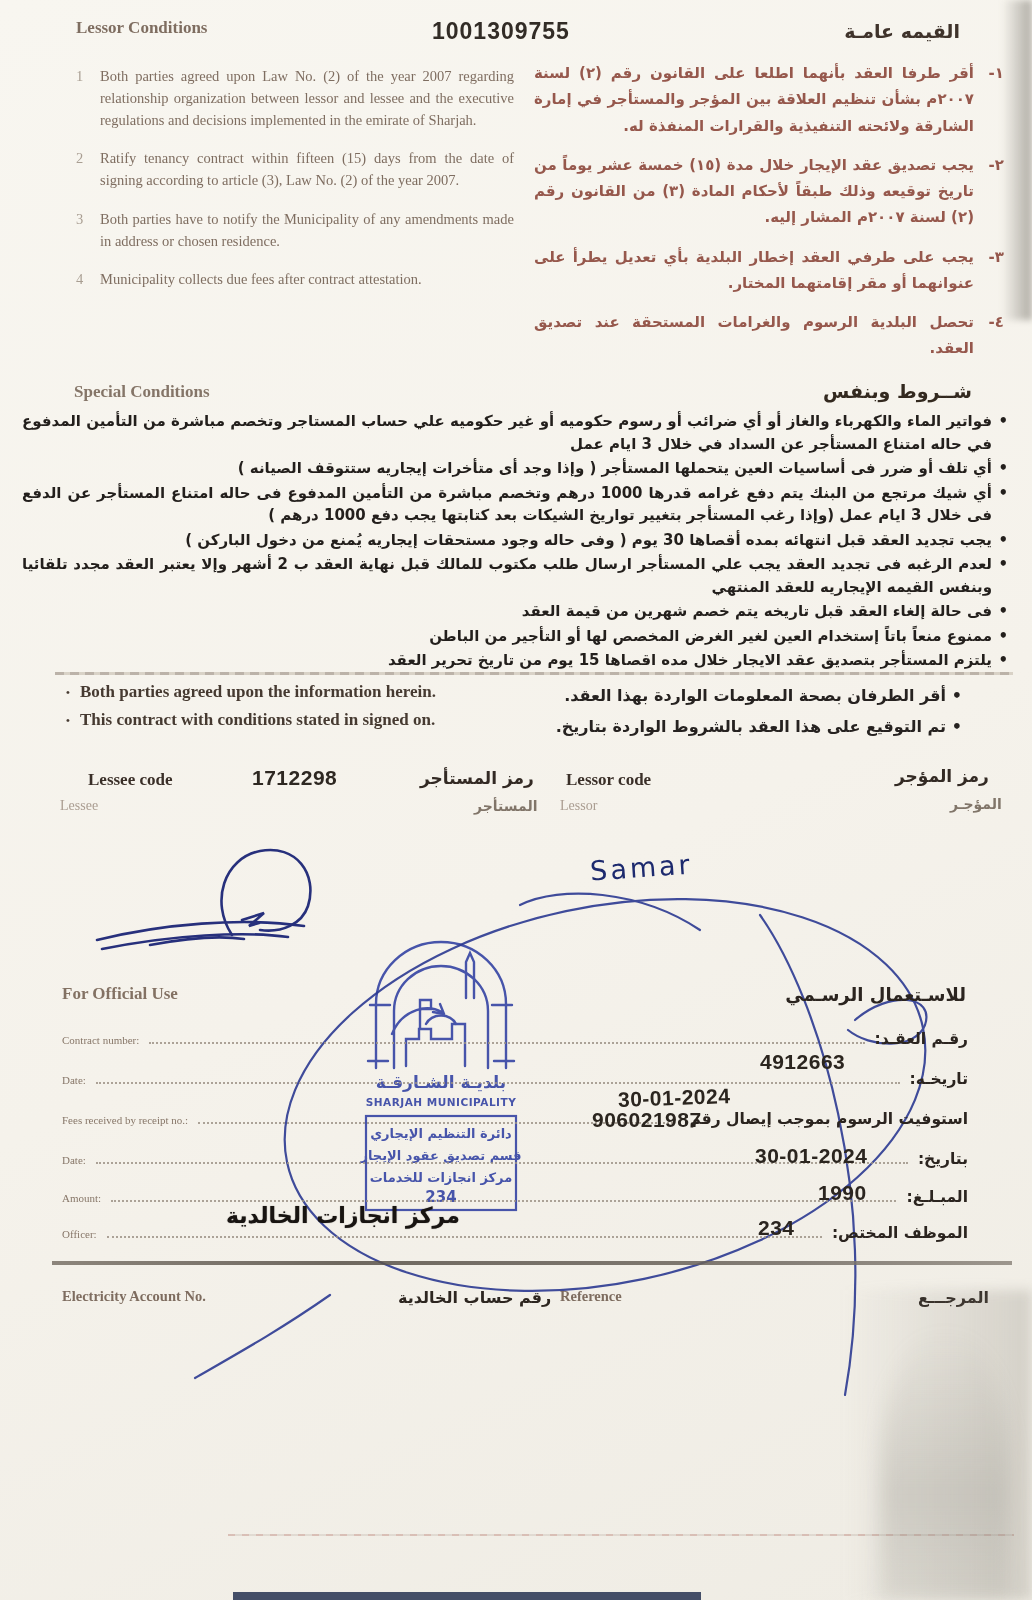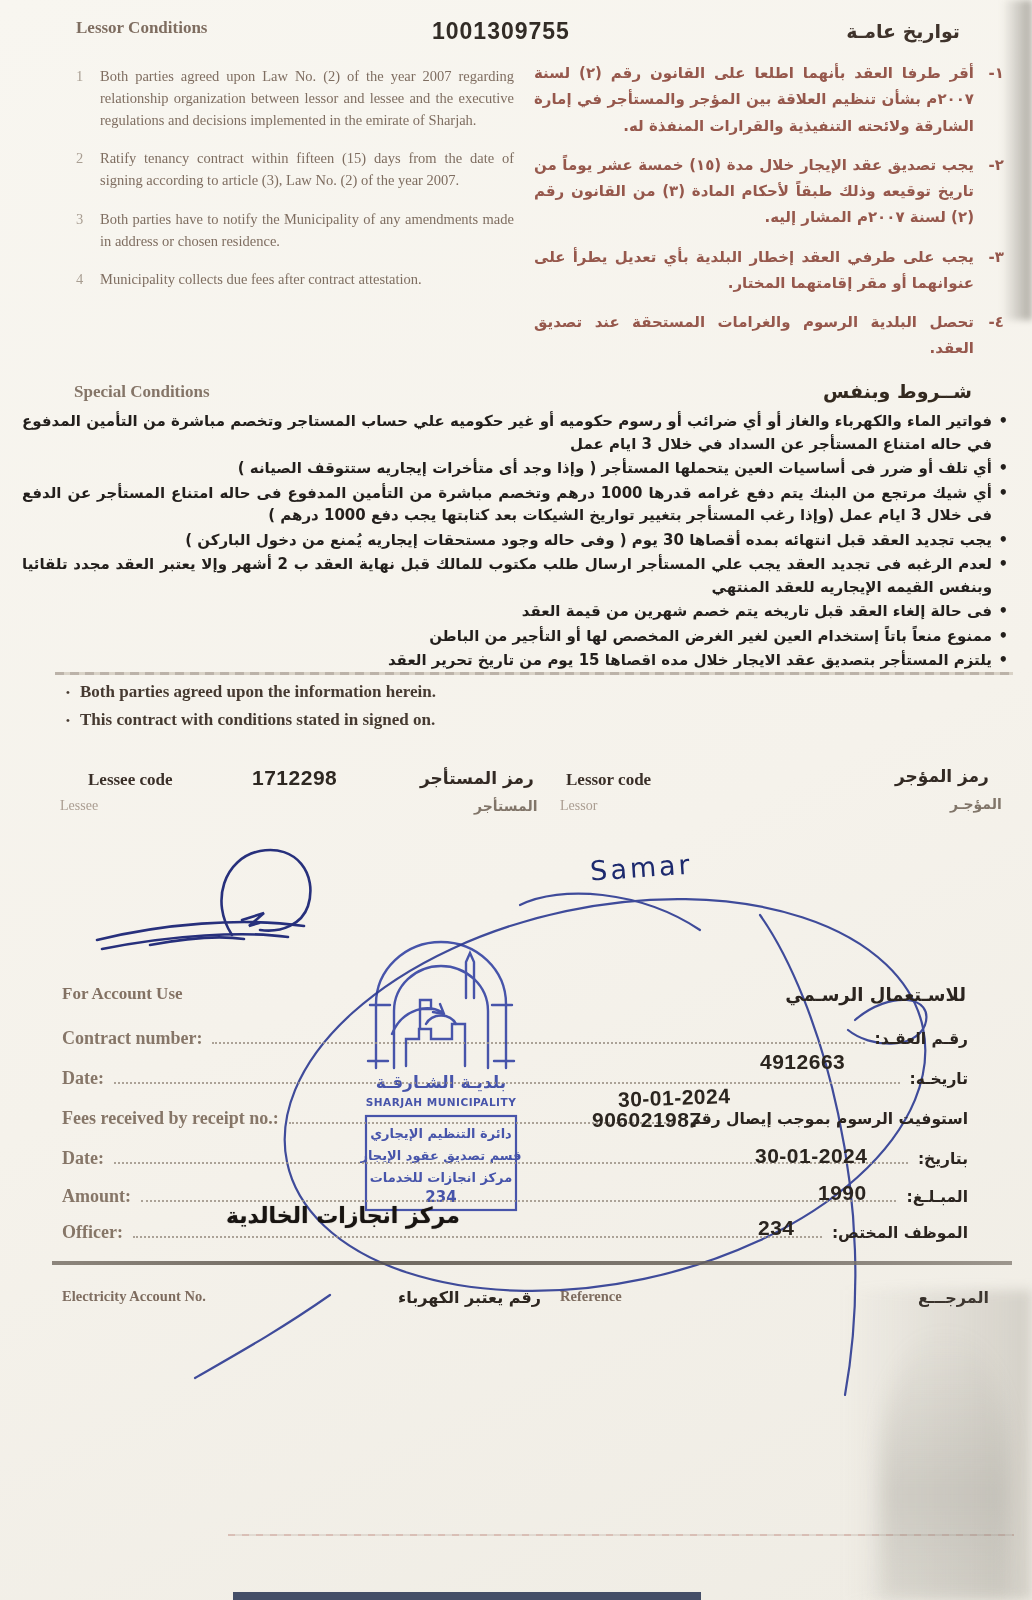--- a/index.html
+++ b/index.html
@@ -78,39 +78,39 @@
   .stamp{position:absolute;left:346px;top:908px;opacity:.93;}
   .stamp text{fill:#3a49a6;font-family:"DejaVu Sans",sans-serif;}
   .officer-stamp{position:absolute;left:226px;top:1203px;font-size:22px;font-weight:bold;
     color:#181411;direction:rtl;font-family:"DejaVu Sans",sans-serif;text-shadow:0 0 1px rgba(24,20,17,.6);}
   
   .off-title-en{position:absolute;left:62px;top:984px;font-family:"Liberation Serif",serif;
     font-weight:bold;font-size:17px;color:rgba(110,90,75,.85);}
   .off-title-ar{position:absolute;right:66px;top:984px;font-size:18px;font-weight:bold;
     color:#2b241f;direction:rtl;font-family:"DejaVu Sans",sans-serif;}
   .off-row{position:absolute;left:62px;width:906px;display:flex;align-items:baseline;}
-  .off-row .lbl-en{font-family:"Liberation Serif",serif;font-weight:bold;font-size:18px;
+  .off-row .lbl-en{font-family:"Liberation Serif",serif;font-weight:normal;font-size:11px;
     color:rgba(110,90,75,.82);white-space:nowrap;}
   .off-row .dots{flex:1;border-bottom:2px dotted #9a8f83;margin:0 10px;height:16px;opacity:.8;}
   .off-row .lbl-ar{font-size:15.5px;font-weight:bold;color:#2b241f;direction:rtl;
     white-space:nowrap;font-family:"DejaVu Sans",sans-serif;}
   .off-val{position:absolute;font-size:21px;font-weight:bold;color:#2b251f;letter-spacing:.5px;}
   
   .ft{position:absolute;top:1288px;font-weight:bold;}
   .ft-en{font-family:"Liberation Serif",serif;font-size:14.5px;color:rgba(104,85,70,.85);}
   .ft-ar{font-size:16px;color:#2d2620;direction:rtl;font-family:"DejaVu Sans",sans-serif;}
 </style>
 </head>
 <body>
 
 <div class="page">
 
   <div class="hdr-en">Lessor Conditions</div>
   <div class="hdr-num">1001309755</div>
-  <div class="hdr-ar">تواريخ عامـة</div>
+  <div class="hdr-ar">القيمه عامـة</div>
 
   <div class="gc-en">
     <div class="item">
       <span class="num">1</span>
       <span>Both parties agreed upon Law No. (2) of the year 2007 regarding relationship organization between lessor and lessee and the executive regulations and decisions implemented in the emirate of Sharjah.</span>
     </div>
     <div class="item">
       <span class="num">2</span>
       <span>Ratify tenancy contract within fifteen (15) days from the date of signing according to article (3), Law No. (2) of the year 2007.</span>
     </div>
@@ -154,20 +154,24 @@
     <div class="item">فى حالة إلغاء العقد قبل تاريخه يتم خصم شهرين من قيمة العقد</div>
     <div class="item">ممنوع منعاً باتاً إستخدام العين لغير الغرض المخصص لها أو التأجير من الباطن</div>
     <div class="item">يلتزم المستأجر بتصديق عقد الايجار خلال مده اقصاها 15 يوم من تاريخ تحرير العقد</div>
   </div>
 
   <div class="sep1"></div>
 
   <div class="agree-en">
     <div class="item">Both parties agreed upon the information herein.</div>
     <div class="item">This contract with conditions stated in signed on.</div>
+  </div>
+  <div class="agree-ar">
+    <div class="item">أقر الطرفان بصحة المعلومات الواردة بهذا العقد.</div>
+    <div class="item">تم التوقيع على هذا العقد بالشروط الواردة بتاريخ.</div>
   </div>
 
   <div class="code-lbl-en" style="left:88px;top:770px;">Lessee code</div>
   <div class="code-sub-en" style="left:60px;top:798px;">Lessee</div>
   <div class="code-val" style="left:252px;top:766px;">1712298</div>
   <div class="code-lbl-ar" style="left:420px;top:768px;">رمز المستأجر</div>
   <div class="code-sub-ar" style="left:474px;top:798px;">المستأجر</div>
   <div class="code-lbl-en" style="left:566px;top:770px;">Lessor code</div>
   <div class="code-sub-en" style="left:560px;top:798px;">Lessor</div>
   <div class="code-lbl-ar" style="left:895px;top:766px;">رمز المؤجر</div>
@@ -208,21 +212,21 @@
   <svg class="sig-overlay" width="820" height="560" viewBox="0 0 820 560">
     <g fill="none" stroke="#2c3a92" stroke-width="2.2" stroke-linecap="round" opacity="0.9">
       <ellipse cx="465" cy="235" rx="325" ry="188" transform="rotate(-12 465 235)"></ellipse>
       <path d="M190,435 C140,470 95,495 55,518"></path>
       <path d="M620,55 C680,140 740,340 705,535"></path>
       <path d="M380,45 C420,25 500,30 560,70"></path>
       <path d="M715,160 C750,130 795,135 785,165 C775,190 730,188 708,170"></path>
     </g>
   </svg>
 
-  <div class="off-title-en">For Account Use</div>
+  <div class="off-title-en">For Official Use</div>
   <div class="off-title-ar">للاسـتعمال الرسـمي</div>
 
   <div class="off-row" style="top:1026px;">
     <span class="lbl-en">Contract number:</span>
     <span class="dots"></span>
     <span class="lbl-ar">رقـم العقـد:</span>
   </div>
   <div class="off-row" style="top:1066px;">
     <span class="lbl-en">Date:</span>
     <span class="dots"></span>
@@ -253,21 +257,21 @@
   <div class="off-val" style="left:618px;top:1086px;transform:rotate(-2deg);">30-01-2024</div>
   <div class="off-val" style="left:592px;top:1108px;">906021987</div>
   <div class="off-val" style="left:755px;top:1144px;">30-01-2024</div>
   <div class="off-val" style="left:818px;top:1181px;">1990</div>
   <div class="off-val" style="left:758px;top:1216px;">234</div>
   <div class="officer-stamp">مركز انجازات الخالدية</div>
 
   <div class="sep2"></div>
 
   <div class="ft ft-en" style="left:62px;">Electricity Account No.</div>
-  <div class="ft ft-ar" style="left:398px;">رقم يعتبر الكهرباء</div>
+  <div class="ft ft-ar" style="left:398px;">رقم حساب الخالدية</div>
   <div class="ft ft-en" style="left:560px;">Reference</div>
   <div class="ft ft-ar" style="left:918px;">المرجـــع</div>
 
   <div class="sep3"></div>
   <div class="shadow-tr"></div>
   <div class="shadow-br"></div>
   <div class="shadow-bc"></div>
   <div class="bottom-bar"></div>
 
 </div>

